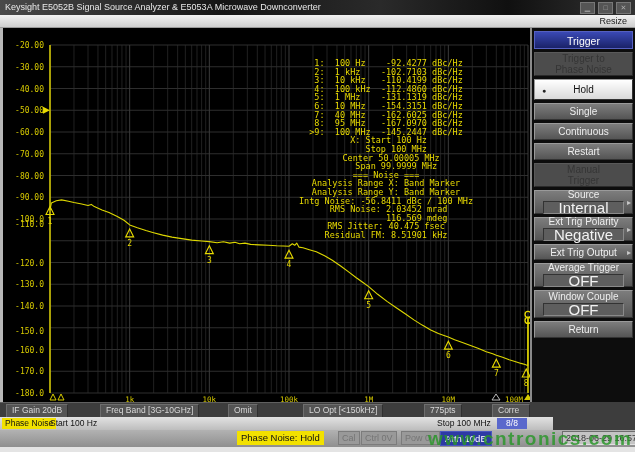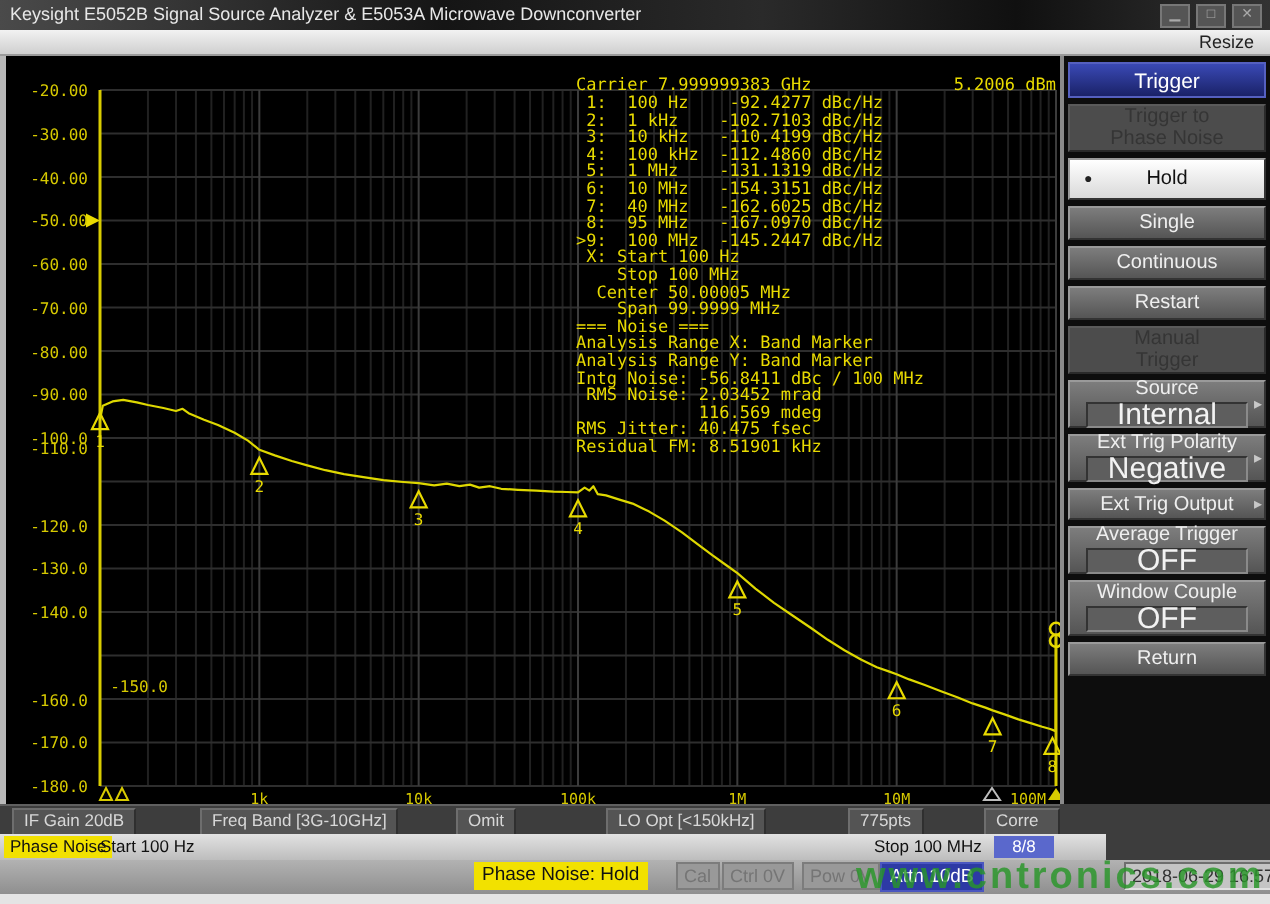--- a/index.html
+++ b/index.html
@@ -19,22 +19,22 @@
   #resize-label{position:absolute;right:8px;top:0;}
   
   #main{position:absolute;left:0;top:28px;width:635px;height:374px;background:#000;}
   #left-border{position:absolute;left:0;top:0;width:3px;height:374px;background:#b8b8b8;}
   #graph{position:absolute;left:0;top:0;width:530px;height:374px;}
   #plot-svg{position:absolute;left:0;top:0;}
   #trace-label{position:absolute;left:7px;top:4px;color:#e8da00;font-size:9px;font-weight:bold;}
   #trace-label .arrow{color:#e8da00;margin-right:2px;}
   #carrier-line{position:absolute;left:288px;top:10px;width:240px;display:flex;
     justify-content:space-between;color:#e8da00;font-size:8.5px;font-family:"DejaVu Sans Mono",monospace;}
-  #readout{position:absolute;left:288px;top:20px;margin:0;color:#e8da00;
-    font:8.5px/8.6px "DejaVu Sans Mono",monospace;}
+  #readout{position:absolute;left:288px;top:20px;margin:11px;color:#e8da00;
+    font:8.5px/8.6px "DejaVu Sans Mono",monospace;text-align:center;}
   .ylab{position:absolute;left:0;width:44px;text-align:right;color:#d6c900;
     font:8px "DejaVu Sans Mono",monospace;}
   
   #panel{position:absolute;left:530px;top:0;width:105px;height:374px;background:#0d0d0d;
     border-left:2px solid #8a8a8a;box-sizing:border-box;}
   #menu-header{margin:3px 2px 3px 2px;height:18px;background:linear-gradient(#3a49b5,#1a2268);
     color:#fff;font-size:10.5px;line-height:18px;text-align:center;
     border:1px solid #5560c0;box-sizing:border-box;}
   .menu-btn{position:relative;margin:0 2px 3px 2px;background:linear-gradient(#7d7d7d,#555);
     border:1px solid;border-color:#9a9a9a #333 #333 #9a9a9a;color:#efefef;
@@ -216,29 +216,25 @@
           <div class="ylab" style="top: 78.25px;">-50.00</div>
           <div class="ylab" style="top: 100px;">-60.00</div>
           <div class="ylab" style="top: 121.75px;">-70.00</div>
           <div class="ylab" style="top: 143.5px;">-80.00</div>
           <div class="ylab" style="top: 165.25px;">-90.00</div>
           <div class="ylab" style="top: 187px;">-100.0</div>
           <div class="ylab" style="top: 192px;">-110.0</div>
           <div class="ylab" style="top: 230.5px;">-120.0</div>
           <div class="ylab" style="top: 252.25px;">-130.0</div>
           <div class="ylab" style="top: 274px;">-140.0</div>
-          <div class="ylab" style="top: 311px; margin-left: 40px;">-150.0</div>
+          <div class="ylab" style="top: 299px;">-150.0</div>
           <div class="ylab" style="top: 317.5px;">-160.0</div>
           <div class="ylab" style="top: 339.25px;">-170.0</div>
           <div class="ylab" style="top: 361px;">-180.0</div>
         </div>
-      <div id="carrier-line">
-        <span>Carrier 7.999999383 GHz</span>
-        <span>5.2006 dBm</span>
-      </div>
       <pre id="readout"> 1:  100 Hz    -92.4277 dBc/Hz
  2:  1 kHz    -102.7103 dBc/Hz
  3:  10 kHz   -110.4199 dBc/Hz
  4:  100 kHz  -112.4860 dBc/Hz
  5:  1 MHz    -131.1319 dBc/Hz
  6:  10 MHz   -154.3151 dBc/Hz
  7:  40 MHz   -162.6025 dBc/Hz
  8:  95 MHz   -167.0970 dBc/Hz
 &gt;9:  100 MHz  -145.2447 dBc/Hz
  X: Start 100 Hz

